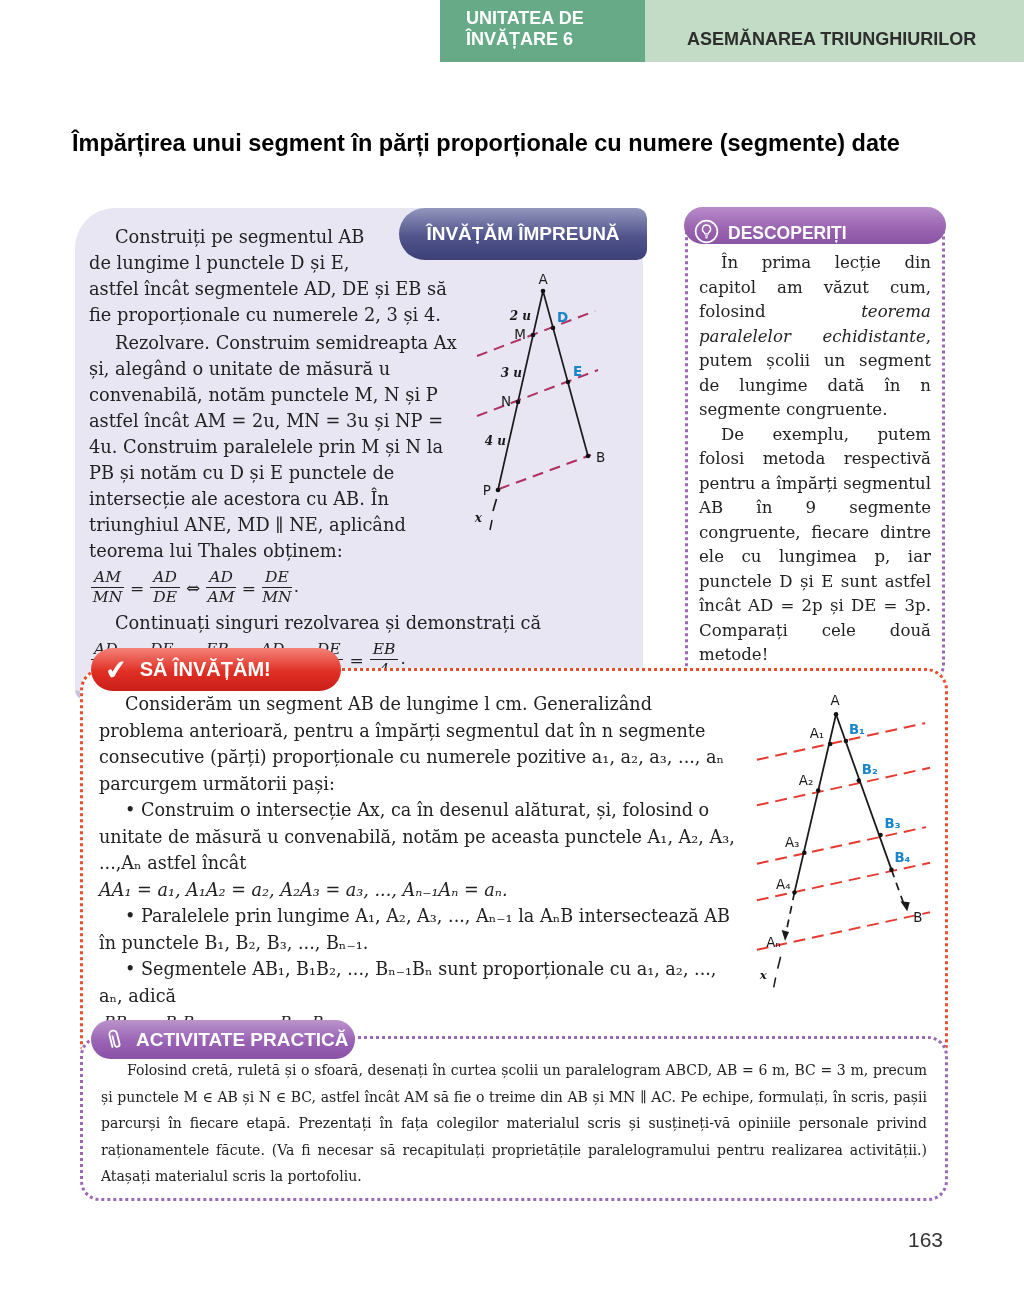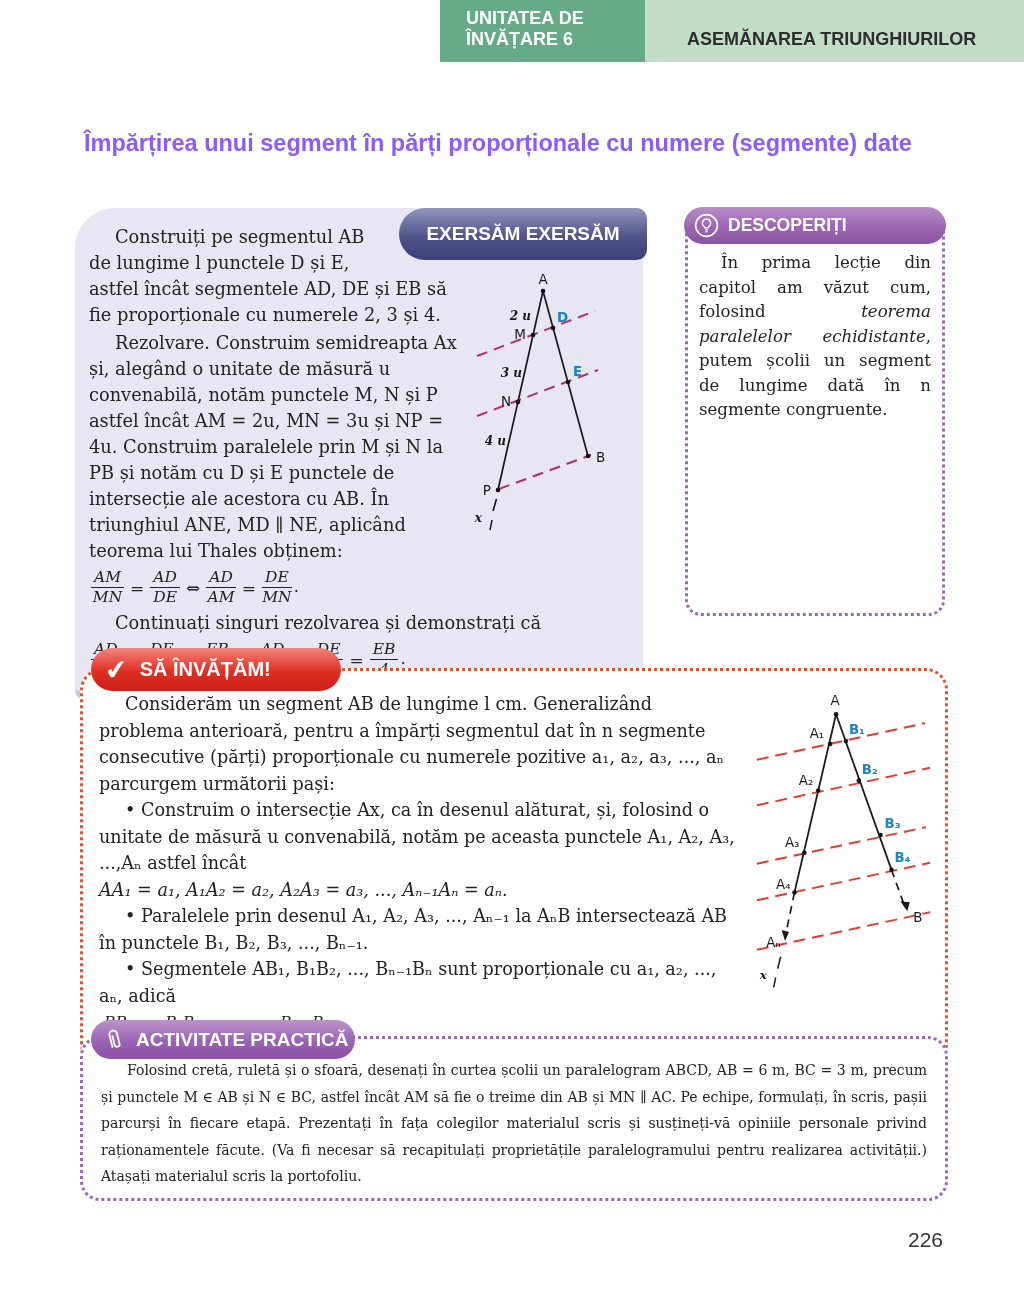--- a/index.html
+++ b/index.html
@@ -9,22 +9,22 @@
   
   .hdr{position:absolute;top:0;left:440px;right:0;height:62px;display:flex;}
   .hdr .unit{width:205px;background:#66aa87;color:#fff;display:flex;align-items:flex-end;
              padding:0 0 12px 26px;box-sizing:border-box;
              font-family:"Liberation Sans",sans-serif;font-weight:bold;font-size:18px;}
   .hdr .chapter{flex:1;background:#c2dcc5;color:#2e2e2e;display:flex;align-items:flex-end;
              padding:0 0 12px 42px;box-sizing:border-box;
              font-family:"Liberation Sans",sans-serif;font-weight:bold;font-size:18px;}
 
   
-  .title{position:absolute;left:72px;top:130px;width:900px;color:#8b5cf6;
-         font-family:"Liberation Sans",sans-serif;font-weight:bold;font-size:23.5px;margin-left:12px;}
+  .title{position:absolute;left:72px;top:130px;width:900px;color:#000000;
+         font-family:"Liberation Sans",sans-serif;font-weight:bold;font-size:23.5px;}
 
   
   .exersam{position:absolute;left:75px;top:208px;width:568px;min-height:391px;box-sizing:border-box;
            background:#e8e6f2;border-radius:40px 10px 10px 10px;
            border-bottom:9px solid #c9c4e0;padding:16px 14px 10px 14px;}
   .ex-banner{float:right;width:248px;height:52px;margin:-16px -18px 6px 10px;
              background:linear-gradient(180deg,#9396bd 0%,#50548b 55%,#3c4078 100%);
              border-radius:30px 12px 12px 30px;display:flex;align-items:center;justify-content:center;
              color:#fff;font-family:"Liberation Sans",sans-serif;font-weight:bold;font-size:19px;}
   .fig1wrap{float:right;clear:right;width:170px;margin:4px -6px 0 8px;}
@@ -38,21 +38,21 @@
   .frac .num{display:block;border-bottom:1.4px solid #222;padding:0 3px 1px 3px;}
   .frac .den{display:block;padding-top:1px;}
   .op{display:inline-block;vertical-align:middle;margin:0 4px;font-style:normal;font-size:17px;}
   .endmark{font-style:normal;}
 
   
   .desc{position:absolute;left:685px;top:208px;width:260px;min-height:408px;box-sizing:border-box;
         border:3px dotted #9b68b3;border-radius:16px;padding:40px 11px 10px 11px;background:#fff;}
   .desc-pill{position:absolute;top:-4px;left:-4px;right:-4px;height:37px;
         background:linear-gradient(180deg,#b78cc9 0%,#9c66b2 55%,#8a53a4 100%);
-        border-radius:19px;display:flex;align-items:center;gap:9px;padding-left:10px;
+        border-radius:19px;display:flex;align-items:flex-end;gap:9px;padding-left:10px;
         color:#fff;font-family:"Liberation Sans",sans-serif;font-weight:bold;font-size:17.5px;}
   .desc p{margin:0;font-size:16.6px;line-height:24.5px;text-align:justify;text-indent:22px;}
   .it{font-style:italic;}
 
   
   .invat{position:absolute;left:80px;top:668px;width:868px;min-height:318px;box-sizing:border-box;
          border:3.5px dotted #e8502c;border-radius:22px;padding:20px 12px 8px 16px;background:#fff;}
   .invat-pill{position:absolute;top:-23px;left:8px;width:250px;height:43px;
          background:linear-gradient(180deg,#f48379 0%,#e02f24 55%,#ca1f18 100%);
          border-radius:24px;display:flex;align-items:center;gap:12px;padding-left:14px;box-sizing:border-box;
@@ -84,21 +84,21 @@
 <div id="page">
 
   <div class="hdr">
     <div class="unit">UNITATEA DE ÎNVĂȚARE 6</div>
     <div class="chapter">ASEMĂNAREA TRIUNGHIURILOR</div>
   </div>
 
   <div class="title">Împărțirea unui segment în părți proporționale cu numere (segmente) date</div>
 
   <div class="exersam">
-    <div class="ex-banner">EXERSĂM EXERSĂM</div>
+    <div class="ex-banner">ÎNVĂȚĂM ÎMPREUNĂ</div>
 
     <div class="fig1wrap">
       <svg width="170" height="266" viewBox="0 0 170 266">
 
         <line x1="12" y1="86" x2="130" y2="41" stroke="#b03061" stroke-width="2" stroke-dasharray="11 7"></line>
         <line x1="12" y1="146" x2="133" y2="100" stroke="#b03061" stroke-width="2" stroke-dasharray="11 7"></line>
         <line x1="34" y1="219" x2="126" y2="185" stroke="#b03061" stroke-width="2" stroke-dasharray="11 7"></line>
 
         <line x1="78" y1="21" x2="33" y2="220" stroke="#1a1a1a" stroke-width="1.7"></line>
         <line x1="78" y1="21" x2="123" y2="186" stroke="#1a1a1a" stroke-width="1.7"></line>
@@ -145,20 +145,21 @@
     <div class="desc-pill">
       <svg width="25" height="25" viewBox="0 0 26 26">
         <circle cx="13" cy="13" r="11.3" fill="none" stroke="#fff" stroke-width="1.7"></circle>
         <path d="M13 6.2 a4.3 4.3 0 0 1 2.7 7.6 c-.6.5-1 1.1-1 1.7 h-3.4 c0-.6-.4-1.2-1-1.7 A4.3 4.3 0 0 1 13 6.2 Z" fill="none" stroke="#fff" stroke-width="1.4"></path>
         <line x1="11.4" y1="17.6" x2="14.6" y2="17.6" stroke="#fff" stroke-width="1.3"></line>
         <line x1="11.8" y1="19.5" x2="14.2" y2="19.5" stroke="#fff" stroke-width="1.3"></line>
       </svg>
       <span>DESCOPERIȚI</span>
     </div>
     <p><span>În prima lecție din capitol am văzut cum, folosind </span><span class="it">teorema paralelelor echidistante</span><span>, putem școlii un segment de lungime dată în n segmente congruente.</span></p>
+    <p>De exemplu, putem folosi metoda respectivă pentru a împărți segmentul AB în 9 segmente congruente, fiecare dintre ele cu lungimea p, iar punctele D și E sunt astfel încât AD = 2p și DE = 3p. Comparați cele două metode!</p>
   </div>
 
   <div class="invat">
     <div class="invat-pill">
       <span class="check">✔</span>
       <span>SĂ ÎNVĂȚĂM!</span>
     </div>
 
     <div class="fig2wrap">
       <svg width="188" height="308" viewBox="0 0 190 310">
@@ -199,35 +200,35 @@
         <text class="figtxt-blue" x="141" y="146">B₃</text>
         <text class="figtxt-blue" x="151" y="180">B₄</text>
         <text class="figtxt" x="170" y="241">B</text>
         <text class="figser" x="22" y="299" text-anchor="end">x</text>
       </svg>
     </div>
 
     <p class="indent">Considerăm un segment AB de lungime l cm.  Generalizând problema anterioară, pentru a împărți segmentul dat în n segmente consecutive (părți) proporționale cu numerele pozitive a₁, a₂, a₃, ..., aₙ parcurgem următorii pași:</p>
     <p class="indent">• Construim o intersecție Ax, ca în desenul alăturat, și, folosind o unitate de măsură u convenabilă, notăm pe aceasta punctele A₁, A₂, A₃, ...,Aₙ astfel încât</p>
     <p class="it">AA₁ = a₁, A₁A₂ = a₂, A₂A₃ = a₃, ..., Aₙ₋₁Aₙ = aₙ.</p>
-    <p class="indent">• Paralelele prin desenul A₁, A₂, A₃, ..., Aₙ₋₁ la AₙB intersectează AB în punctele B₁, B₂, B₃, ..., Bₙ₋₁.</p>
+    <p class="indent">• Paralelele prin lungime A₁, A₂, A₃, ..., Aₙ₋₁ la AₙB intersectează AB în punctele B₁, B₂, B₃, ..., Bₙ₋₁.</p>
     <p class="indent">• Segmentele AB₁, B₁B₂, ..., Bₙ₋₁Bₙ sunt proporționale cu a₁, a₂, ..., aₙ, adică</p>
 
     <div class="mathline">
       <span class="frac"><span class="num">BB₁</span><span class="den">a₁</span></span><span class="op">=</span><span class="frac"><span class="num">B₁B₂</span><span class="den">a₂</span></span><span class="op">=</span><span class="op">…</span><span class="op">=</span><span class="frac"><span class="num">Bₙ₋₁B</span><span class="den">aₙ</span></span><span class="endmark">.</span>
     </div>
   </div>
 
   <div class="activ">
     <div class="activ-pill">
       <svg width="23" height="25" viewBox="0 0 24 26">
         <g transform="rotate(-14 12 13)">
           <path d="M8 20 L8 7.5 a4 4 0 0 1 8 0 L16 18.5 a2.6 2.6 0 0 1 -5.2 0 L10.8 9" fill="none" stroke="#fff" stroke-width="1.9" stroke-linecap="round"></path>
         </g>
       </svg>
       <span>ACTIVITATE PRACTICĂ</span>
     </div>
     <p>Folosind cretă, ruletă și o sfoară, desenați în curtea școlii un paralelogram ABCD, AB = 6 m, BC = 3 m, precum și punctele M ∈ AB și N ∈ BC, astfel încât AM să fie o treime din AB și MN ∥ AC. Pe echipe, formulați, în scris, pașii parcurși în fiecare etapă. Prezentați în fața colegilor materialul scris și susțineți-vă opiniile personale privind raționamentele făcute. (Va fi necesar să recapitulați proprietățile paralelogramului pentru realizarea activității.) Atașați materialul scris la portofoliu.</p>
   </div>
 
-  <div class="pagenum">226</div>
+  <div class="pagenum">163</div>
 
 </div>
 
 </body></html>

